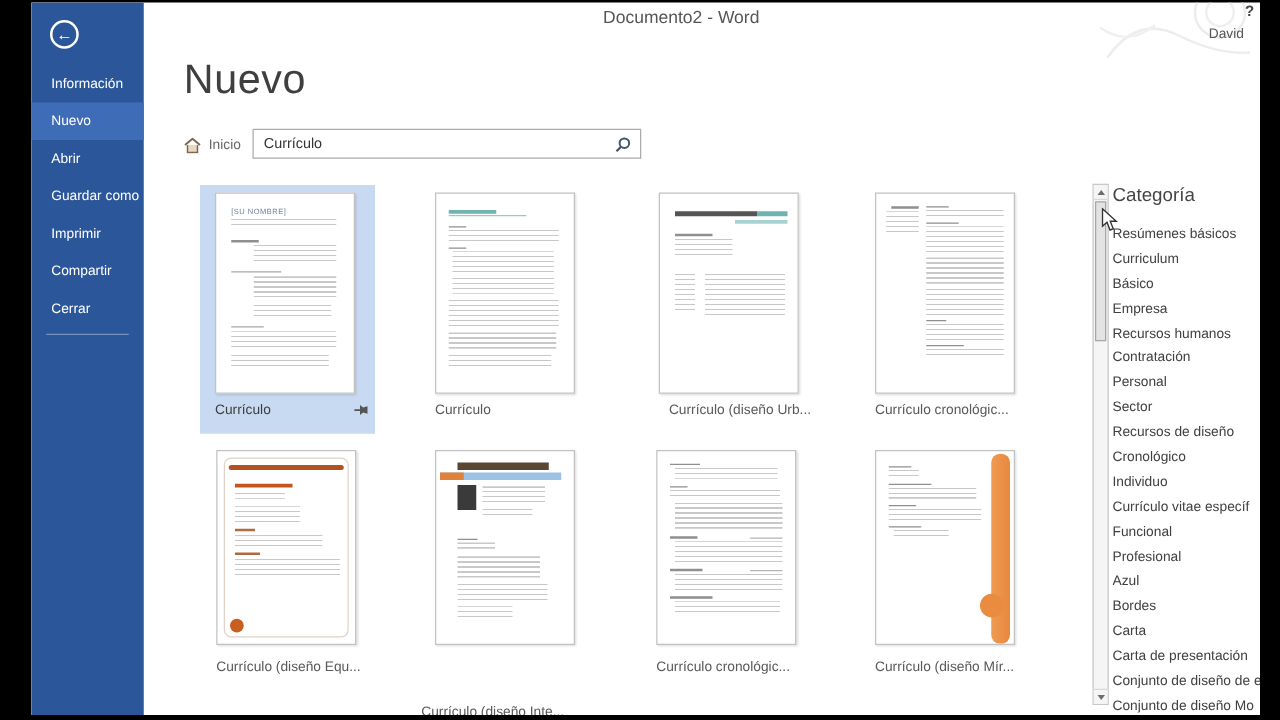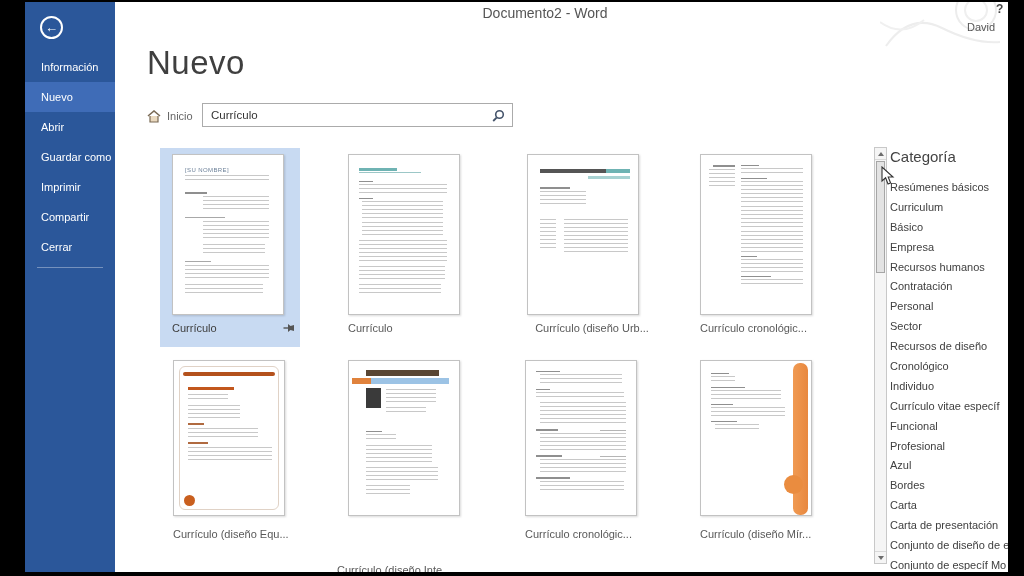--- a/index.html
+++ b/index.html
@@ -254,21 +254,21 @@
       <li>Cronológico</li>
       <li>Individuo</li>
       <li>Currículo vitae específ</li>
       <li>Funcional</li>
       <li>Profesional</li>
       <li>Azul</li>
       <li>Bordes</li>
       <li>Carta</li>
       <li>Carta de presentación</li>
       <li>Conjunto de diseño de e</li>
-      <li>Conjunto de específ Mo</li>
+      <li>Conjunto de diseño Mo</li>
     </ul>
 
     <div class="sb">
       <div class="sb-btn sb-up">
           <div class="tri-up"></div>
         </div>
       <div class="sb-thumb"></div>
       <div class="sb-btn sb-dn">
           <div class="tri-dn"></div>
         </div>

